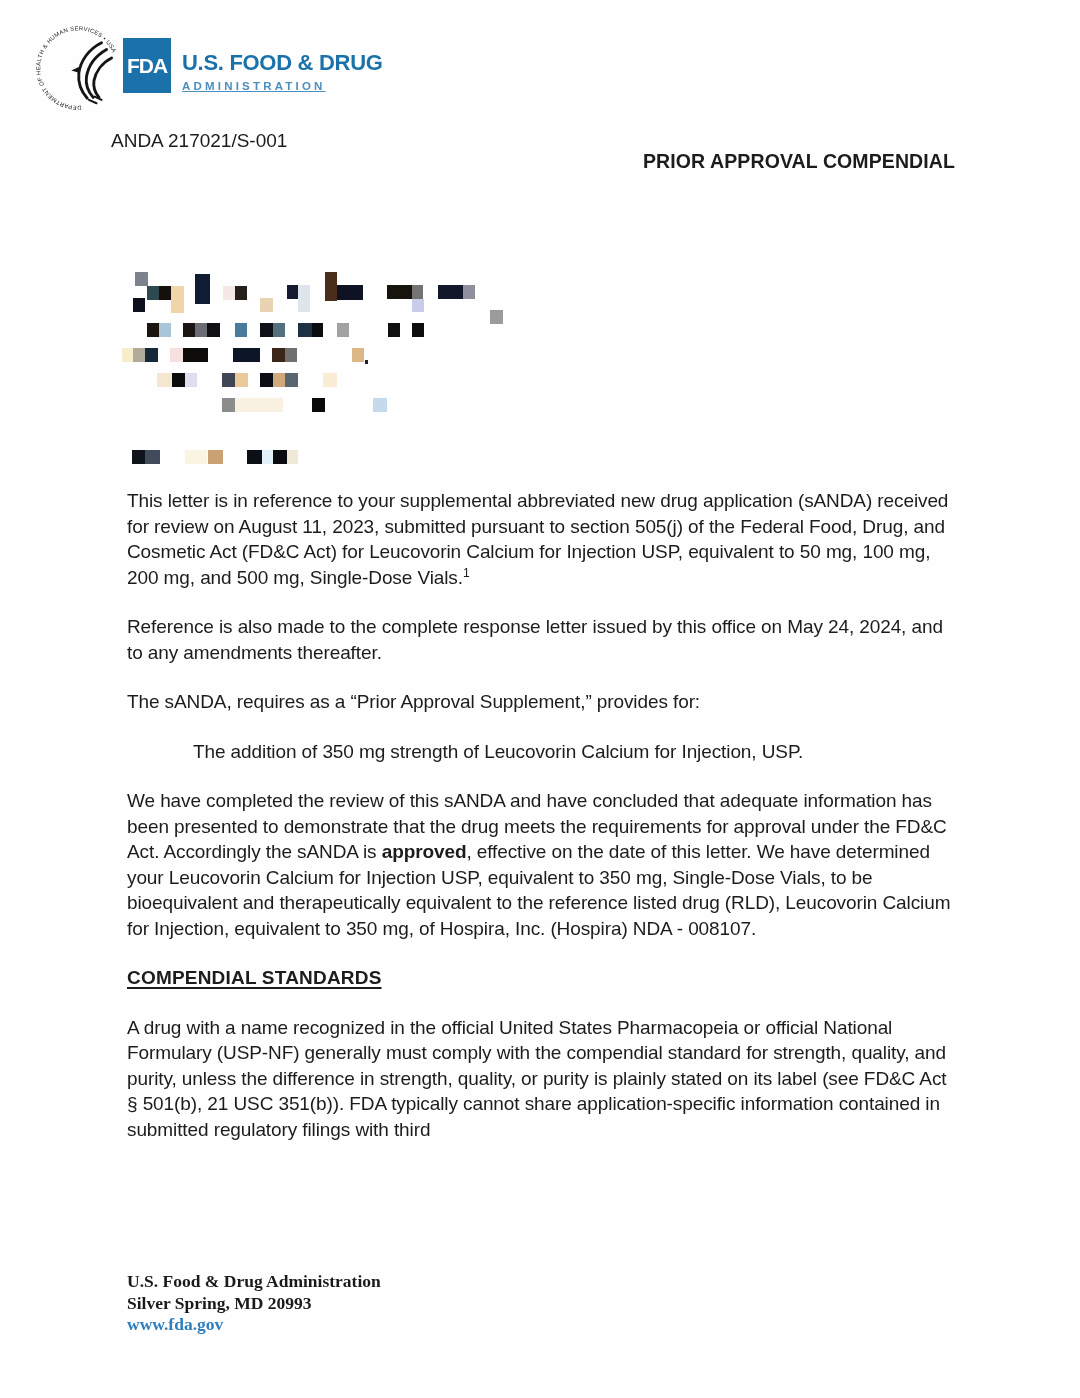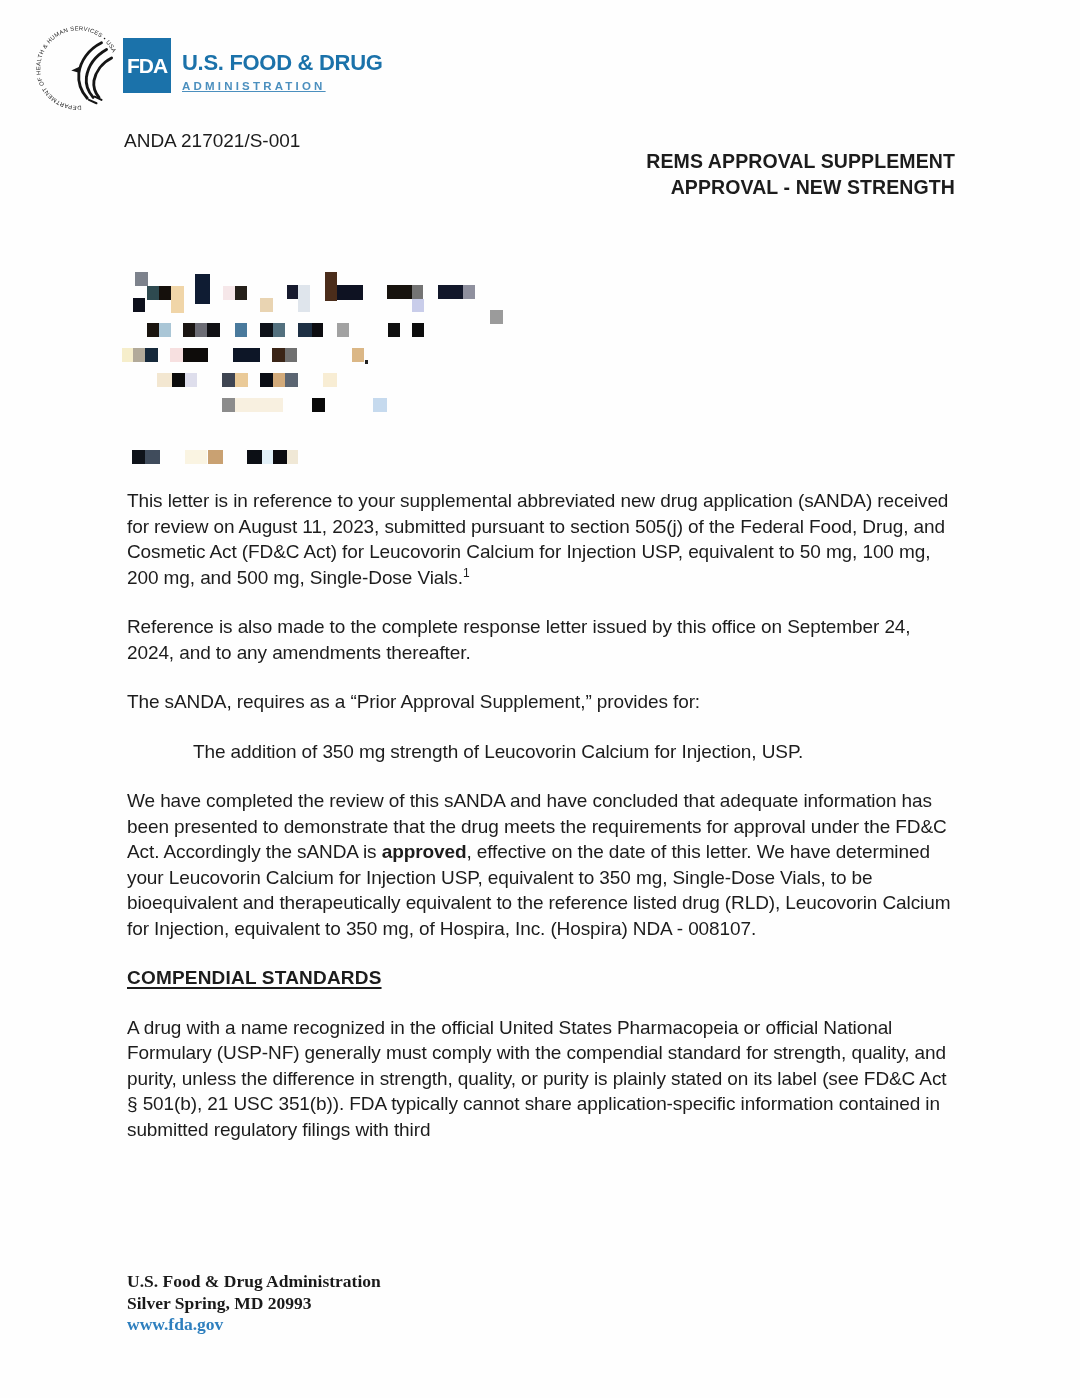--- a/index.html
+++ b/index.html
@@ -23,21 +23,21 @@
   .fda-badge{position:absolute;left:123px;top:38px;display:flex;align-items:flex-end;}
   .fda-square{
     width:48px;height:55px;background:var(--fda-blue);
     display:flex;align-items:center;justify-content:center;
     color:#ffffff;font-weight:bold;font-size:21px;letter-spacing:-1px;
   }
   .fda-words{margin-left:11px;padding-top:4px;}
   .fda-org-line1{color:var(--fda-blue);font-weight:bold;font-size:22px;letter-spacing:-0.3px;line-height:24px;}
   .fda-org-line2{color:var(--fda-light-blue);font-weight:bold;font-size:11.5px;letter-spacing:3.2px;line-height:14px;margin-top:4px;text-decoration:underline;}
   
-  .ref-number{position:absolute;left:124px;top:130px;font-size:19px;}
+  .ref-number{position:absolute;left:111px;top:130px;font-size:19px;}
   .title-block{
     position:absolute;right:125px;top:148px;
     text-align:right;font-weight:bold;font-size:19.5px;line-height:26px;
     letter-spacing:0.1px;
   }
   
   .mosaic{position:absolute;left:120px;top:268px;width:400px;height:210px;}
   .mosaic .tile{position:absolute;}
   
   .letter-body{
@@ -85,22 +85,21 @@
     <div class="fda-square">FDA</div>
     <div class="fda-words">
       <div class="fda-org-line1">U.S. FOOD &amp; DRUG</div>
       <div class="fda-org-line2">ADMINISTRATION</div>
     </div>
   </div>
 
   <div class="ref-number">ANDA 217021/S-001</div>
 
   <div class="title-block">
-    <div>REMS APPROVAL SUPPLEMENT</div>
-    <div>APPROVAL - NEW STRENGTH</div>
+    <div>PRIOR APPROVAL COMPENDIAL</div>
   </div>
 
   <div class="mosaic" id="mosaic">
       <div class="tile" style="left: 15px; top: 4px; width: 13px; height: 14px; background: rgb(125, 130, 140);"></div>
       <div class="tile" style="left: 27px; top: 18px; width: 12px; height: 14px; background: rgb(46, 74, 80);"></div>
       <div class="tile" style="left: 39px; top: 18px; width: 12px; height: 14px; background: rgb(21, 16, 12);"></div>
       <div class="tile" style="left: 51px; top: 18px; width: 13px; height: 27px; background: rgb(240, 213, 168);"></div>
       <div class="tile" style="left: 13px; top: 30px; width: 12px; height: 14px; background: rgb(13, 16, 28);"></div>
       <div class="tile" style="left: 75px; top: 6px; width: 15px; height: 30px; background: rgb(15, 28, 51);"></div>
       <div class="tile" style="left: 103px; top: 18px; width: 12px; height: 14px; background: rgb(246, 231, 233);"></div>
@@ -157,21 +156,21 @@
       <div class="tile" style="left: 65px; top: 182px; width: 22px; height: 14px; background: rgb(250, 244, 226);"></div>
       <div class="tile" style="left: 88px; top: 182px; width: 15px; height: 14px; background: rgb(201, 161, 114);"></div>
       <div class="tile" style="left: 127px; top: 182px; width: 15px; height: 14px; background: rgb(12, 15, 21);"></div>
       <div class="tile" style="left: 142px; top: 182px; width: 11px; height: 14px; background: rgb(226, 240, 248);"></div>
       <div class="tile" style="left: 153px; top: 182px; width: 14px; height: 14px; background: rgb(11, 11, 15);"></div>
       <div class="tile" style="left: 167px; top: 182px; width: 11px; height: 14px; background: rgb(240, 232, 214);"></div>
     </div>
 
   <div class="letter-body" id="letter-body">
       <p><span>This letter is in reference to your supplemental abbreviated new drug application (sANDA) received for review on August 11, 2023, submitted pursuant to section 505(j) of the Federal Food, Drug, and Cosmetic Act (FD&amp;C Act) for Leucovorin Calcium for Injection USP, equivalent to 50 mg, 100 mg, 200 mg, and 500 mg, Single-Dose Vials.</span><sup>1</sup></p>
-      <p><span>Reference is also made to the complete response letter issued by this office on September 24, 2024, and to any amendments thereafter.</span></p>
+      <p><span>Reference is also made to the complete response letter issued by this office on May 24, 2024, and to any amendments thereafter.</span></p>
       <p><span>The sANDA, requires as a “Prior Approval Supplement,” provides for:</span></p>
       <p class="indent"><span>The addition of 350 mg strength of Leucovorin Calcium for Injection, USP.</span></p>
       <p><span>We have completed the review of this sANDA and have concluded that adequate information has been presented to demonstrate that the drug meets the requirements for approval under the FD&amp;C Act. Accordingly the sANDA is </span><strong>approved</strong><span>, effective on the date of this letter. We have determined your Leucovorin Calcium for Injection USP, equivalent to 350 mg, Single-Dose Vials, to be bioequivalent and therapeutically equivalent to the reference listed drug (RLD), Leucovorin Calcium for Injection, equivalent to 350 mg, of Hospira, Inc. (Hospira) NDA - 008107.</span></p>
       <h2 class="heading"><span>COMPENDIAL STANDARDS</span></h2>
       <p><span>A drug with a name recognized in the official United States Pharmacopeia or official National Formulary (USP-NF) generally must comply with the compendial standard for strength, quality, and purity, unless the difference in strength, quality, or purity is plainly stated on its label (see FD&amp;C Act § 501(b), 21 USC 351(b)). FDA typically cannot share application-specific information contained in submitted regulatory filings with third</span></p>
     </div>
 
   <div class="footer">
     <div>U.S. Food &amp; Drug Administration</div>
     <div>Silver Spring, MD 20993</div>

